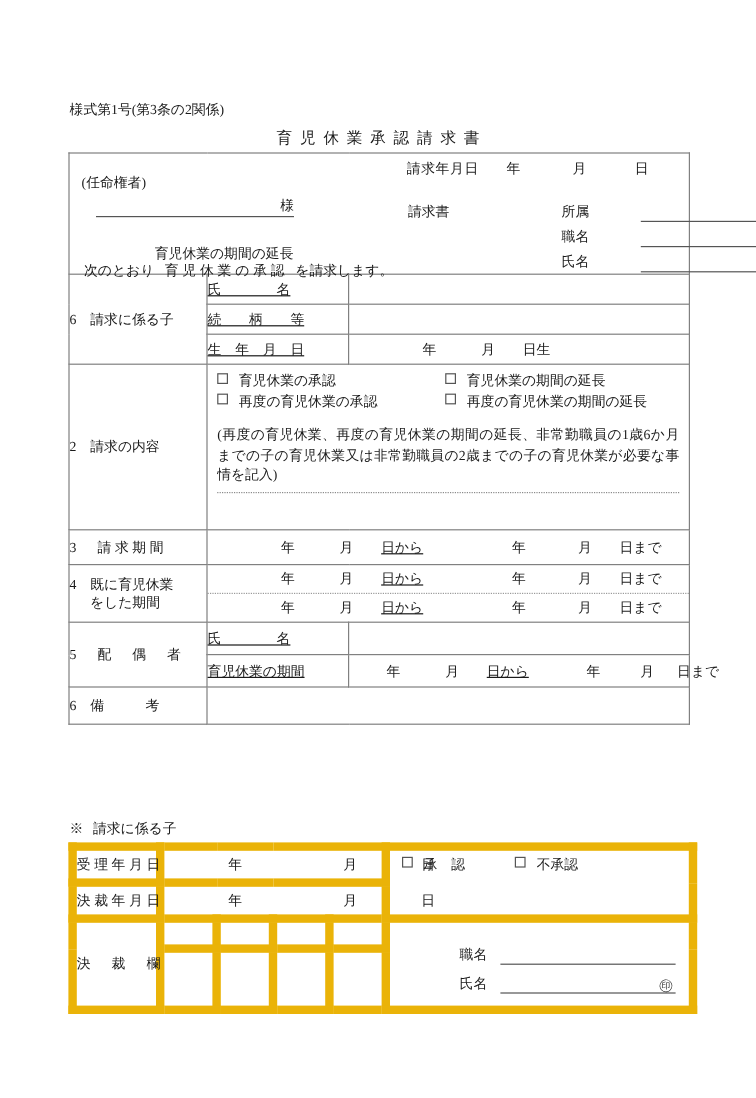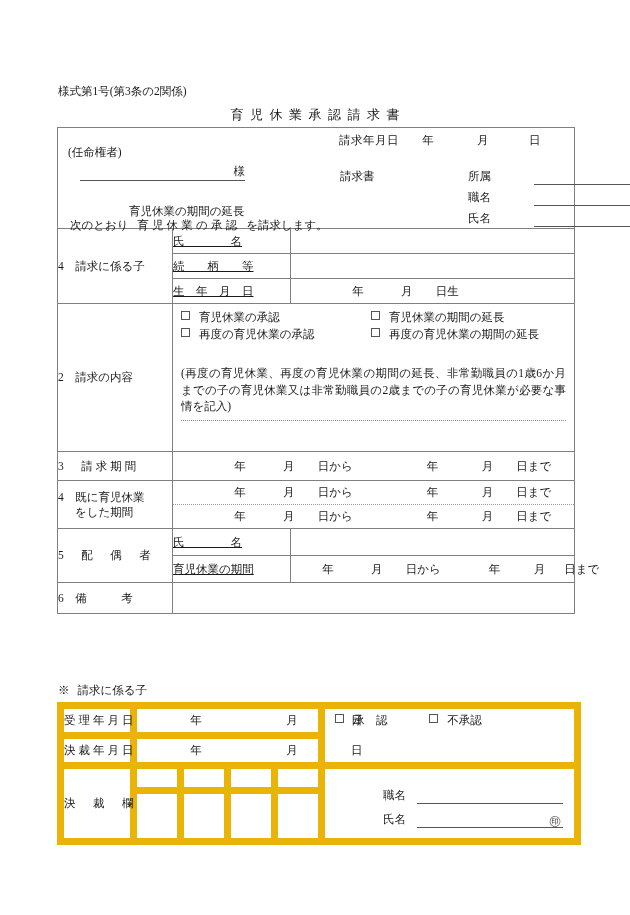--- a/index.html
+++ b/index.html
@@ -150,42 +150,42 @@
     text-decoration: underline;
   }
   .daterow {
     font-size: 11.5px;
     padding: 4px 0;
     white-space: nowrap;
   }
   .daterow .seg1 { display:inline-block; width: 44px; }
   .daterow .y { display:inline-block; width: 40px; text-align:center; }
   .daterow .m { display:inline-block; width: 52px; text-align:center; }
-  .daterow .dk { display:inline-block; width: 86px; }
+  .daterow .dk { display:inline-block; width: 86px; text-decoration: underline; }
   .daterow .y2 { display:inline-block; width: 52px; text-align:center; }
   .daterow .m2 { display:inline-block; width: 52px; text-align:center; }
   .daterow .dm { display:inline-block; }
   
   .r2 { padding: 6px 8px 4px 8px; }
   .chkgrid {
     display: grid;
     grid-template-columns: 190px 1fr;
     row-gap: 2px;
     font-size: 11.5px;
   }
   .chk { white-space: nowrap; }
   .chk .box {
     display: inline-block;
     width: 7px; height: 7px;
     border: 1px solid #555;
     margin-right: 9px;
     vertical-align: 1px;
   }
   .note {
-    margin-top: 23px;
+    margin-top: 13px;
     font-size: 11.5px;
     line-height: 1.45;
     text-align: justify;
   }
   .dotted-sep {
     margin-top: 5px;
     border-top: 1px dotted #8a8a8a;
     height: 26px;
   }
   .dot-split {
@@ -316,21 +316,21 @@
               <span class="fline">
                 <span class="seal">㊞</span>
               </span>
             </div>
           </div>
         </div>
       </td>
     </tr>
 
     <tr>
-      <td rowspan="3" class="lab-num">4　請求に係る子</td>
+      <td rowspan="3" class="lab-num">6　請求に係る子</td>
       <td class="sublabel">氏　　　　名</td>
       <td style="height:24px"></td>
     </tr>
     <tr>
       <td class="sublabel">続　　柄　　等</td>
       <td style="height:24px"></td>
     </tr>
     <tr>
       <td class="sublabel">生　年　月　日</td>
       <td style="height:24px">

